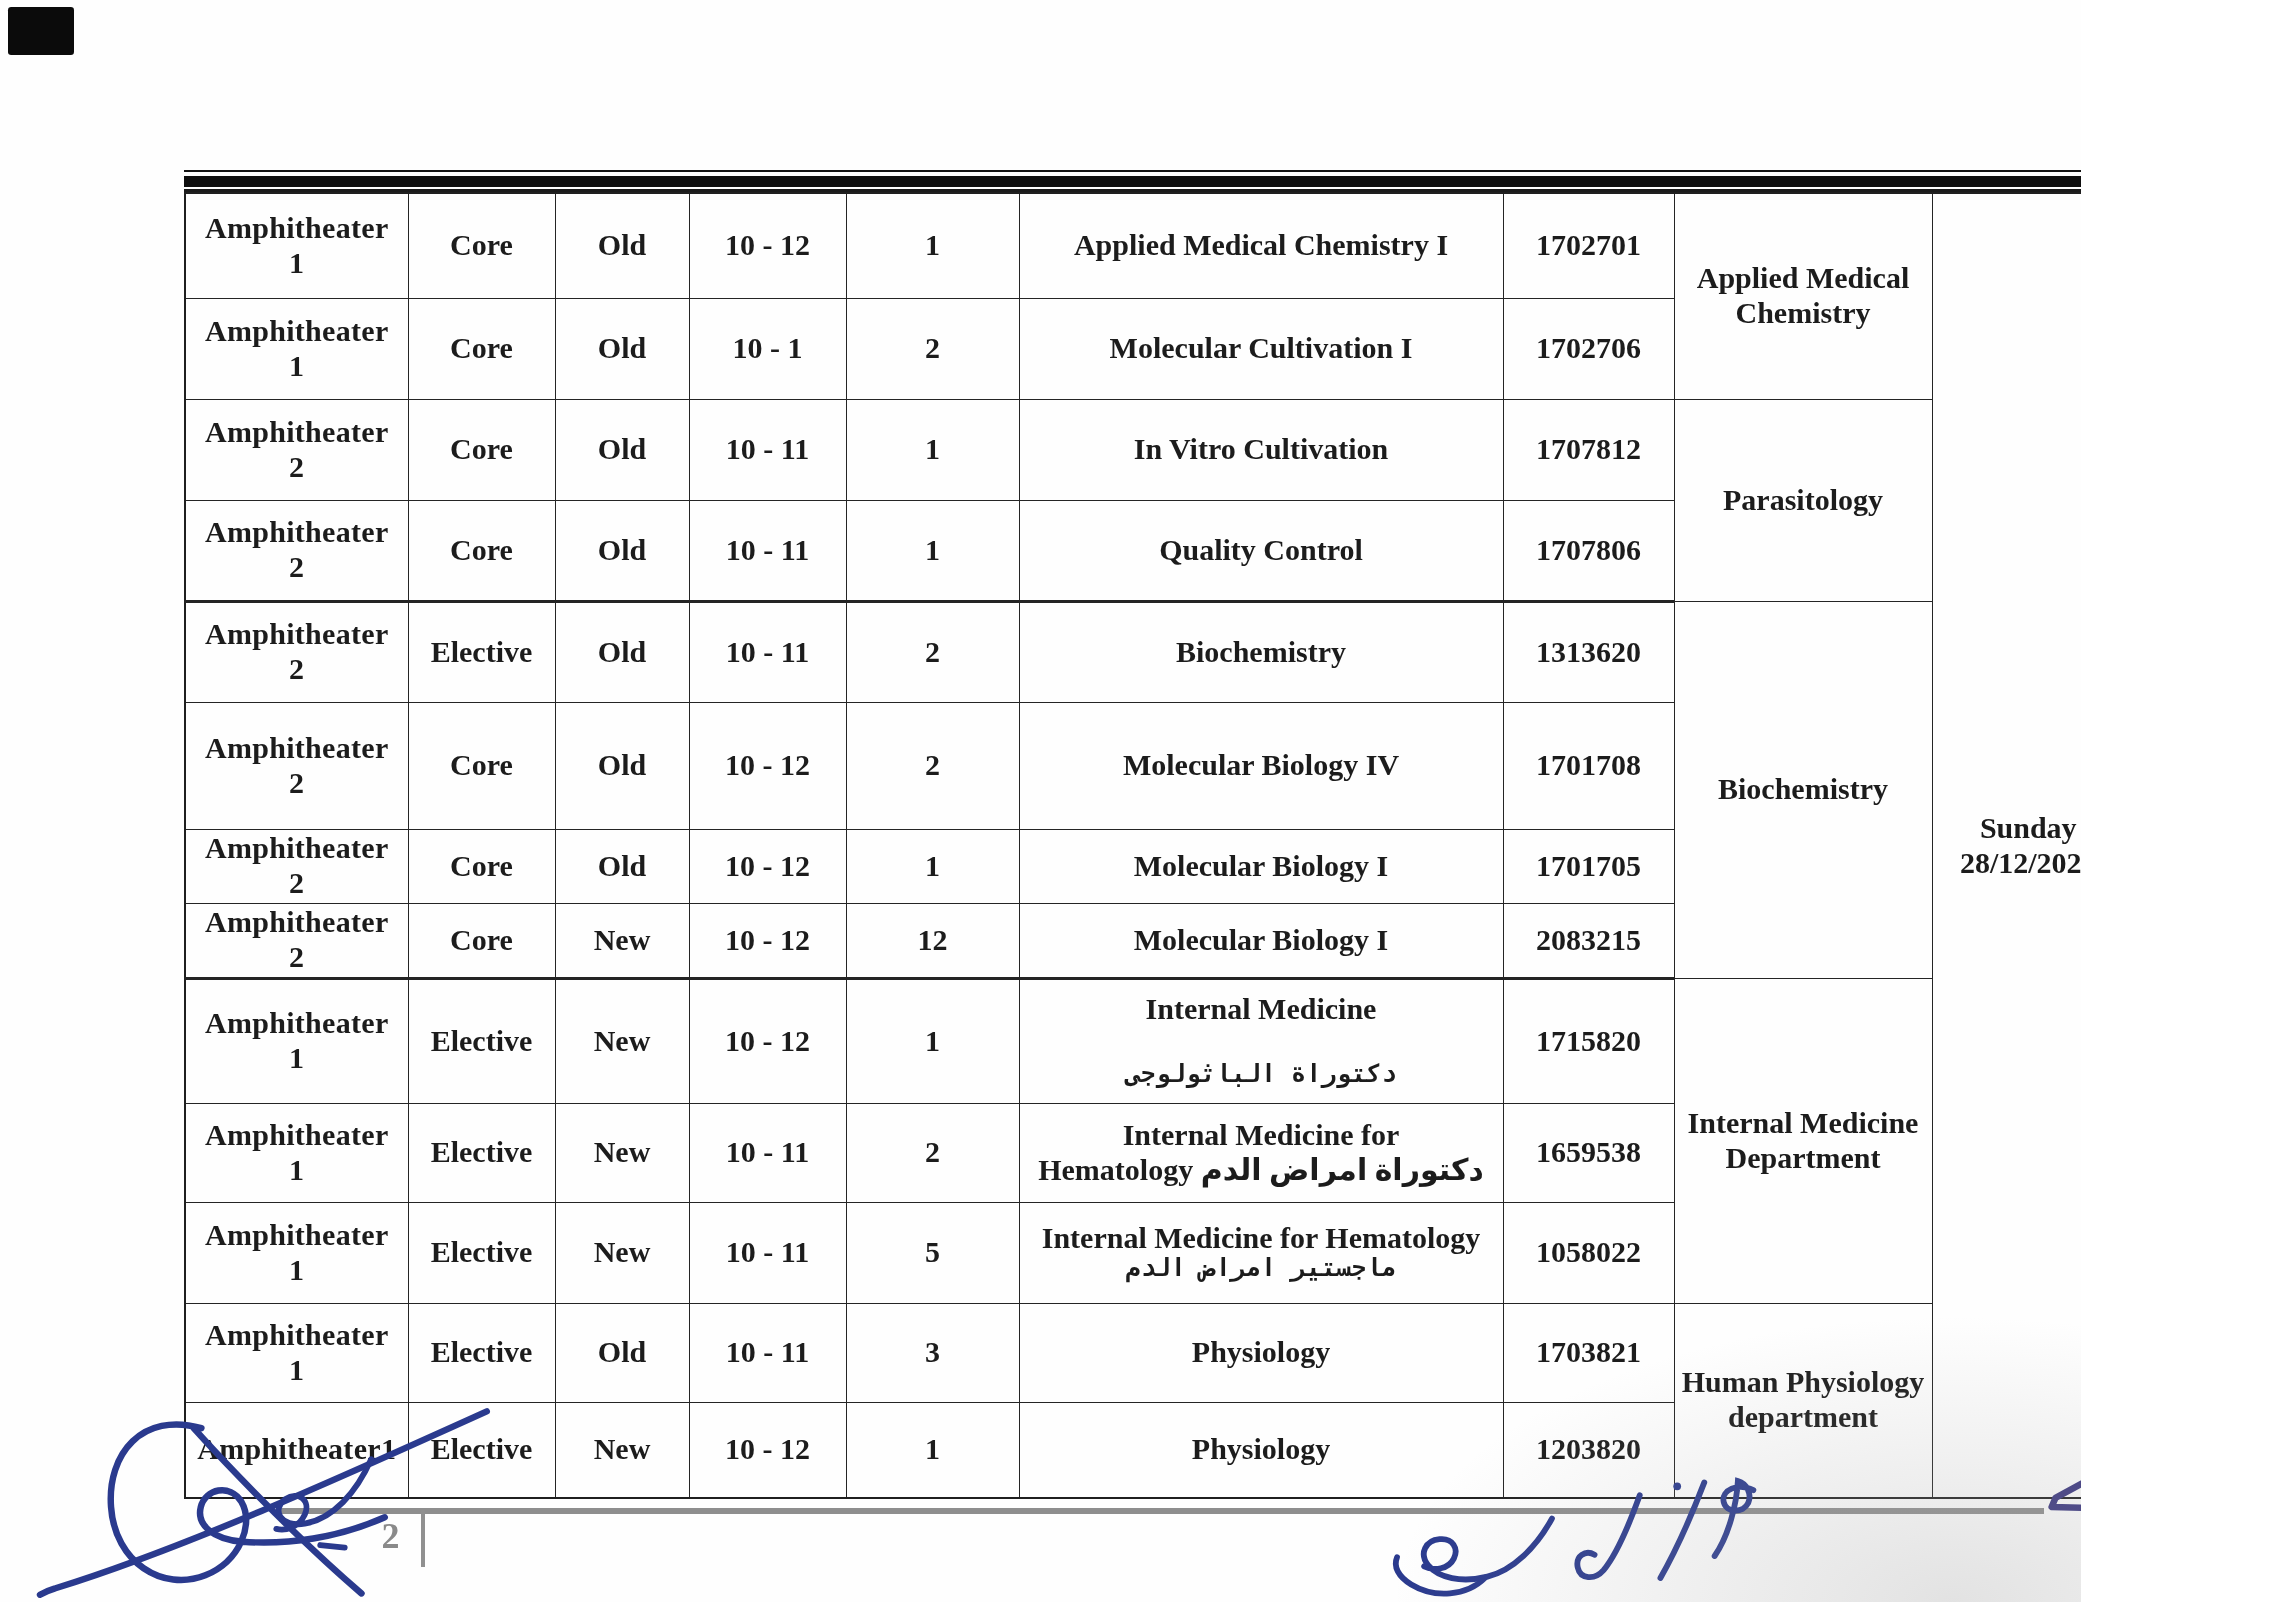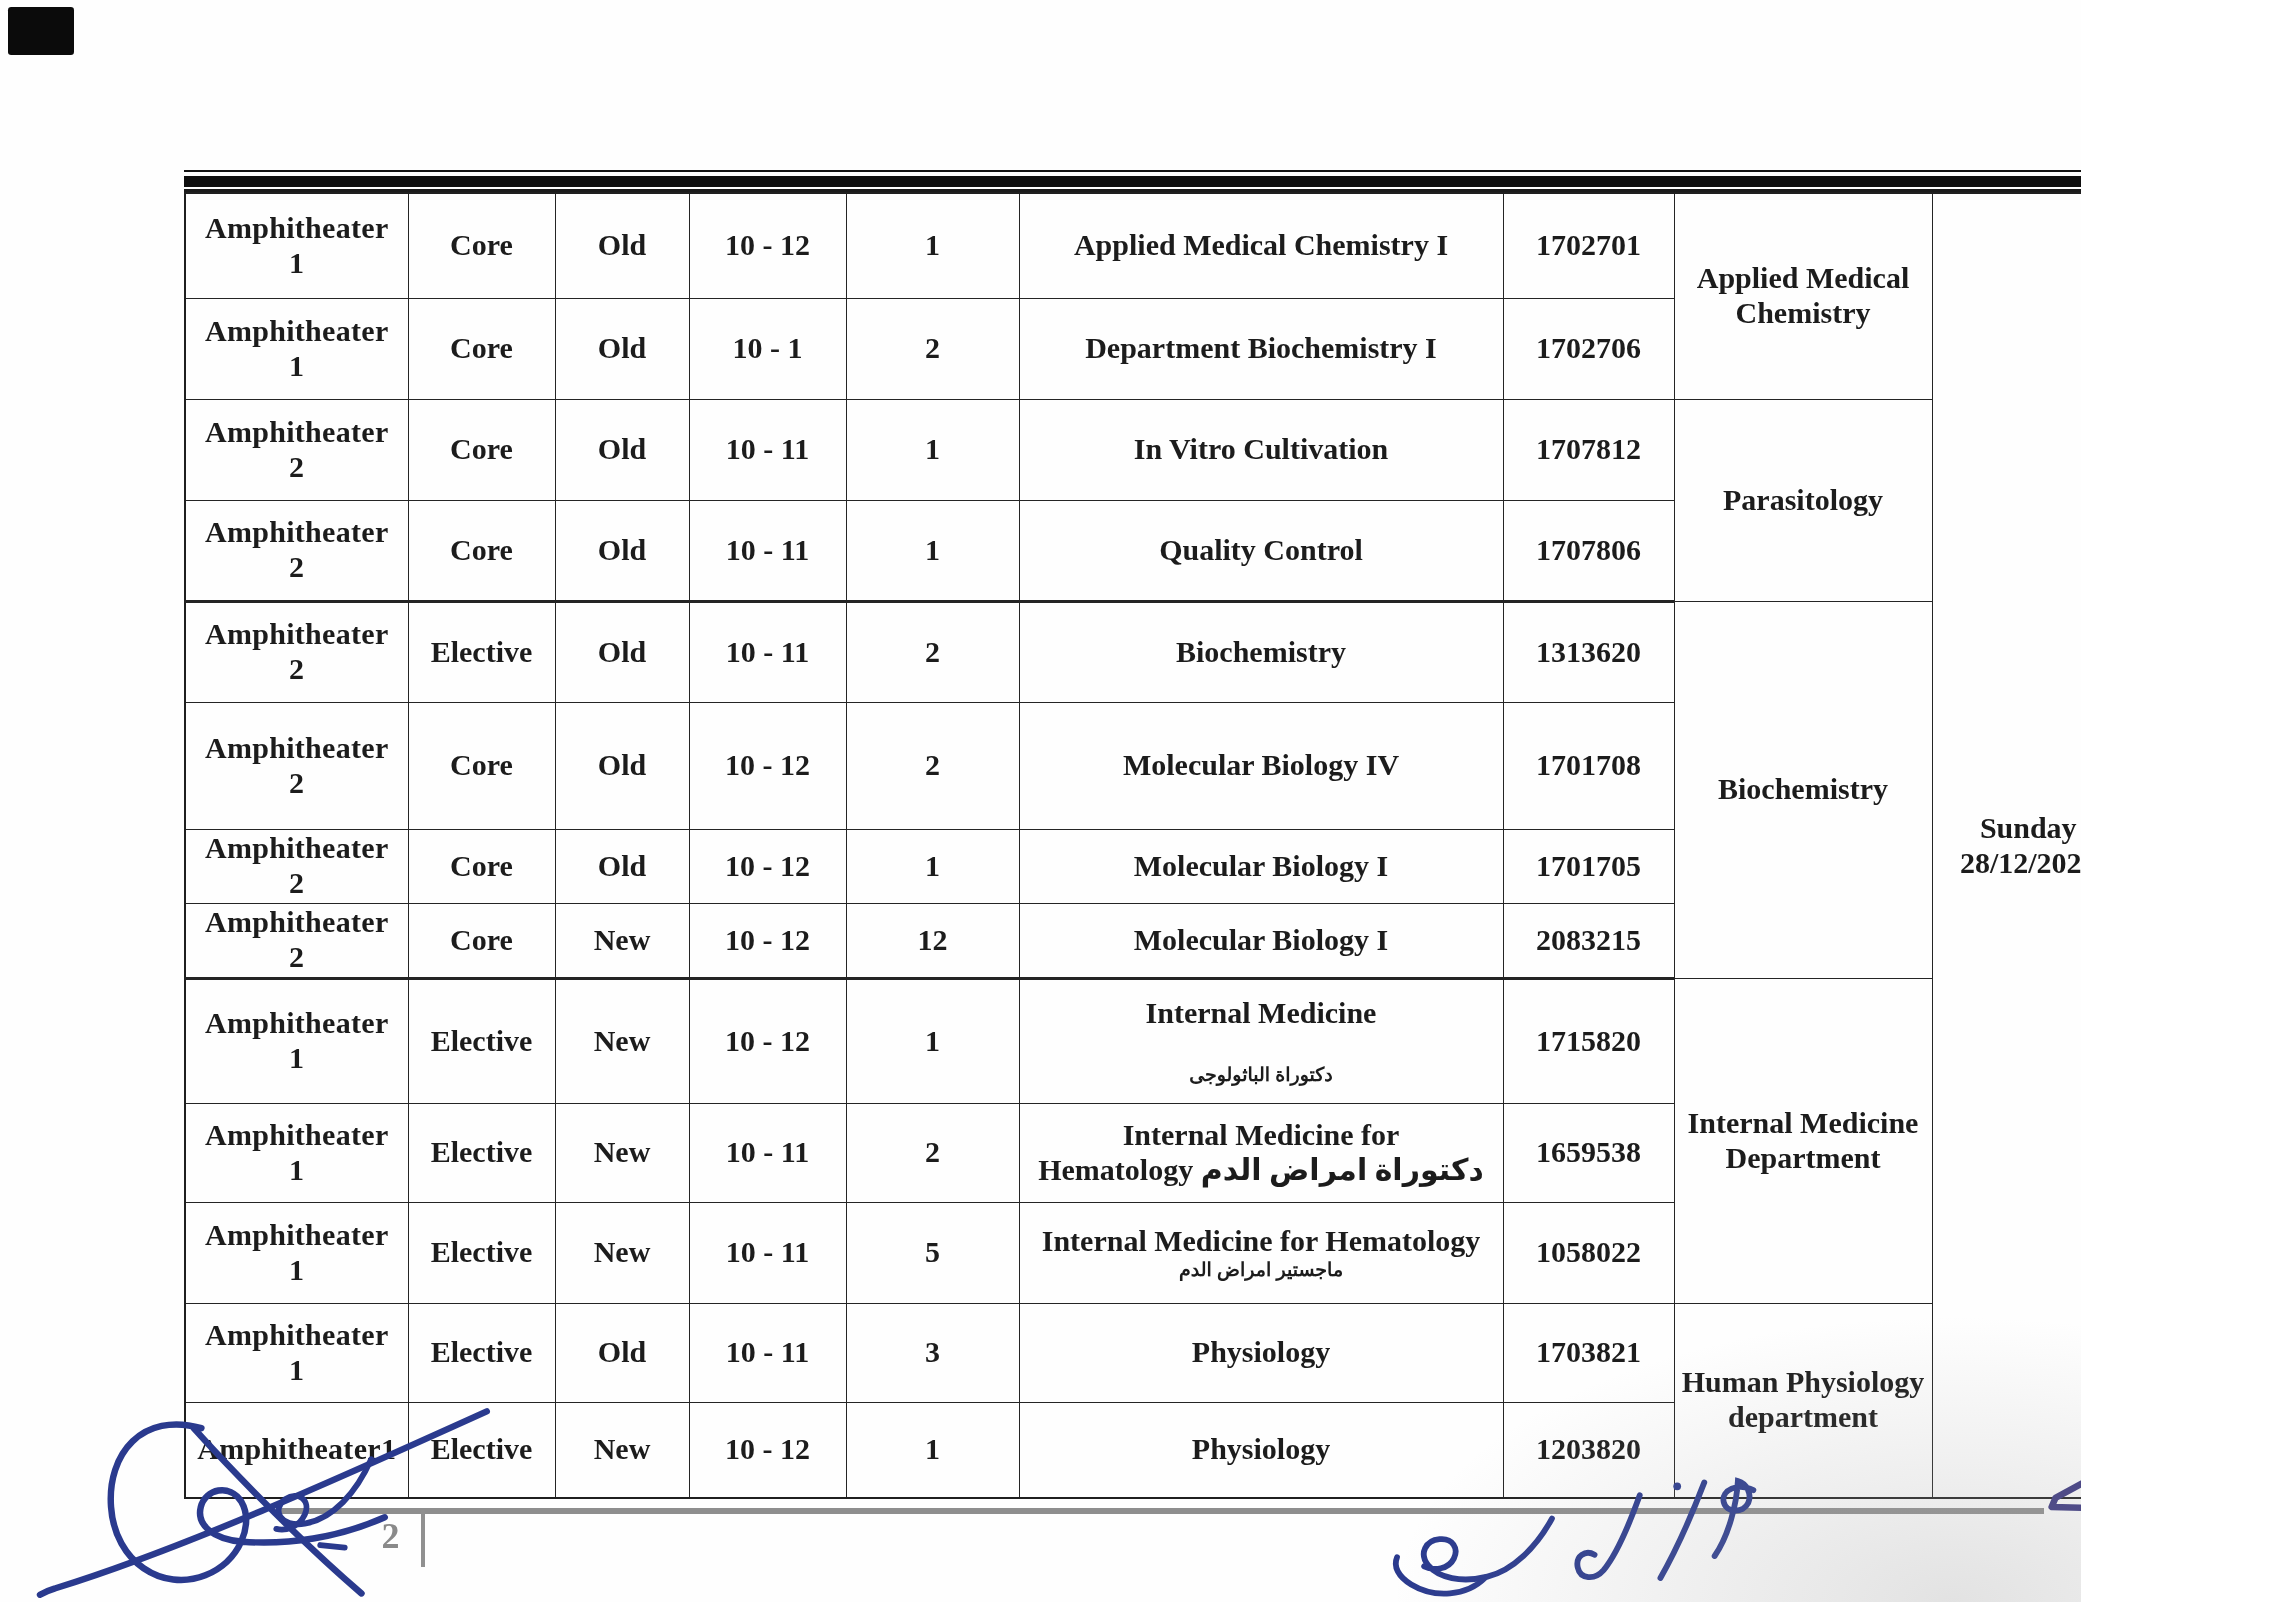--- a/index.html
+++ b/index.html
@@ -44,21 +44,21 @@
     overflow:hidden;
   }
   table.schedule{border:2.6px solid #1f1f1f;}
   td.c-amph{letter-spacing:0.3px;}
   td.c-course{font-size:29px;font-family:"Liberation Serif","DejaVu Sans",serif;}
   td.c-dept{padding:0 22px;}
   td.c-date{font-size:30px;padding-bottom:103px;}
   td.v-top{vertical-align:top;padding-top:9px;}
   tr.thick-bottom td{border-bottom-width:3.9px;}
   .course-gap{display:block;height:34px;}
-  .ar{font-family:Liberation Sans, sans-serif;font-size:19px;}
+  .ar{font-family:Liberation Mono, monospace;font-size:25px;}
   
   .footer-rule{
     position:absolute;left:278px;top:1508px;width:1766px;height:5.8px;
     background:#8e8e8e;
   }
   .page-number-divider{
     position:absolute;left:421px;top:1510px;width:3.9px;height:57px;
     background:#909090;
   }
   .page-number{
@@ -112,21 +112,21 @@
         <tr style="height: 101px;">
           <td class="c-amph">
             <div>Amphitheater</div>
             <div>1</div>
           </td>
           <td class="c-type">Core</td>
           <td class="c-curr">Old</td>
           <td class="c-time">10 - 1</td>
           <td class="c-count">2</td>
           <td class="c-course">
-            <div>Department Biochemistry I</div>
+            <div>Molecular Cultivation I</div>
           </td>
           <td class="c-code">1702706</td>
         </tr>
         <tr style="height: 101px;">
           <td class="c-amph">
             <div>Amphitheater</div>
             <div>2</div>
           </td>
           <td class="c-type">Core</td>
           <td class="c-curr">Old</td>

